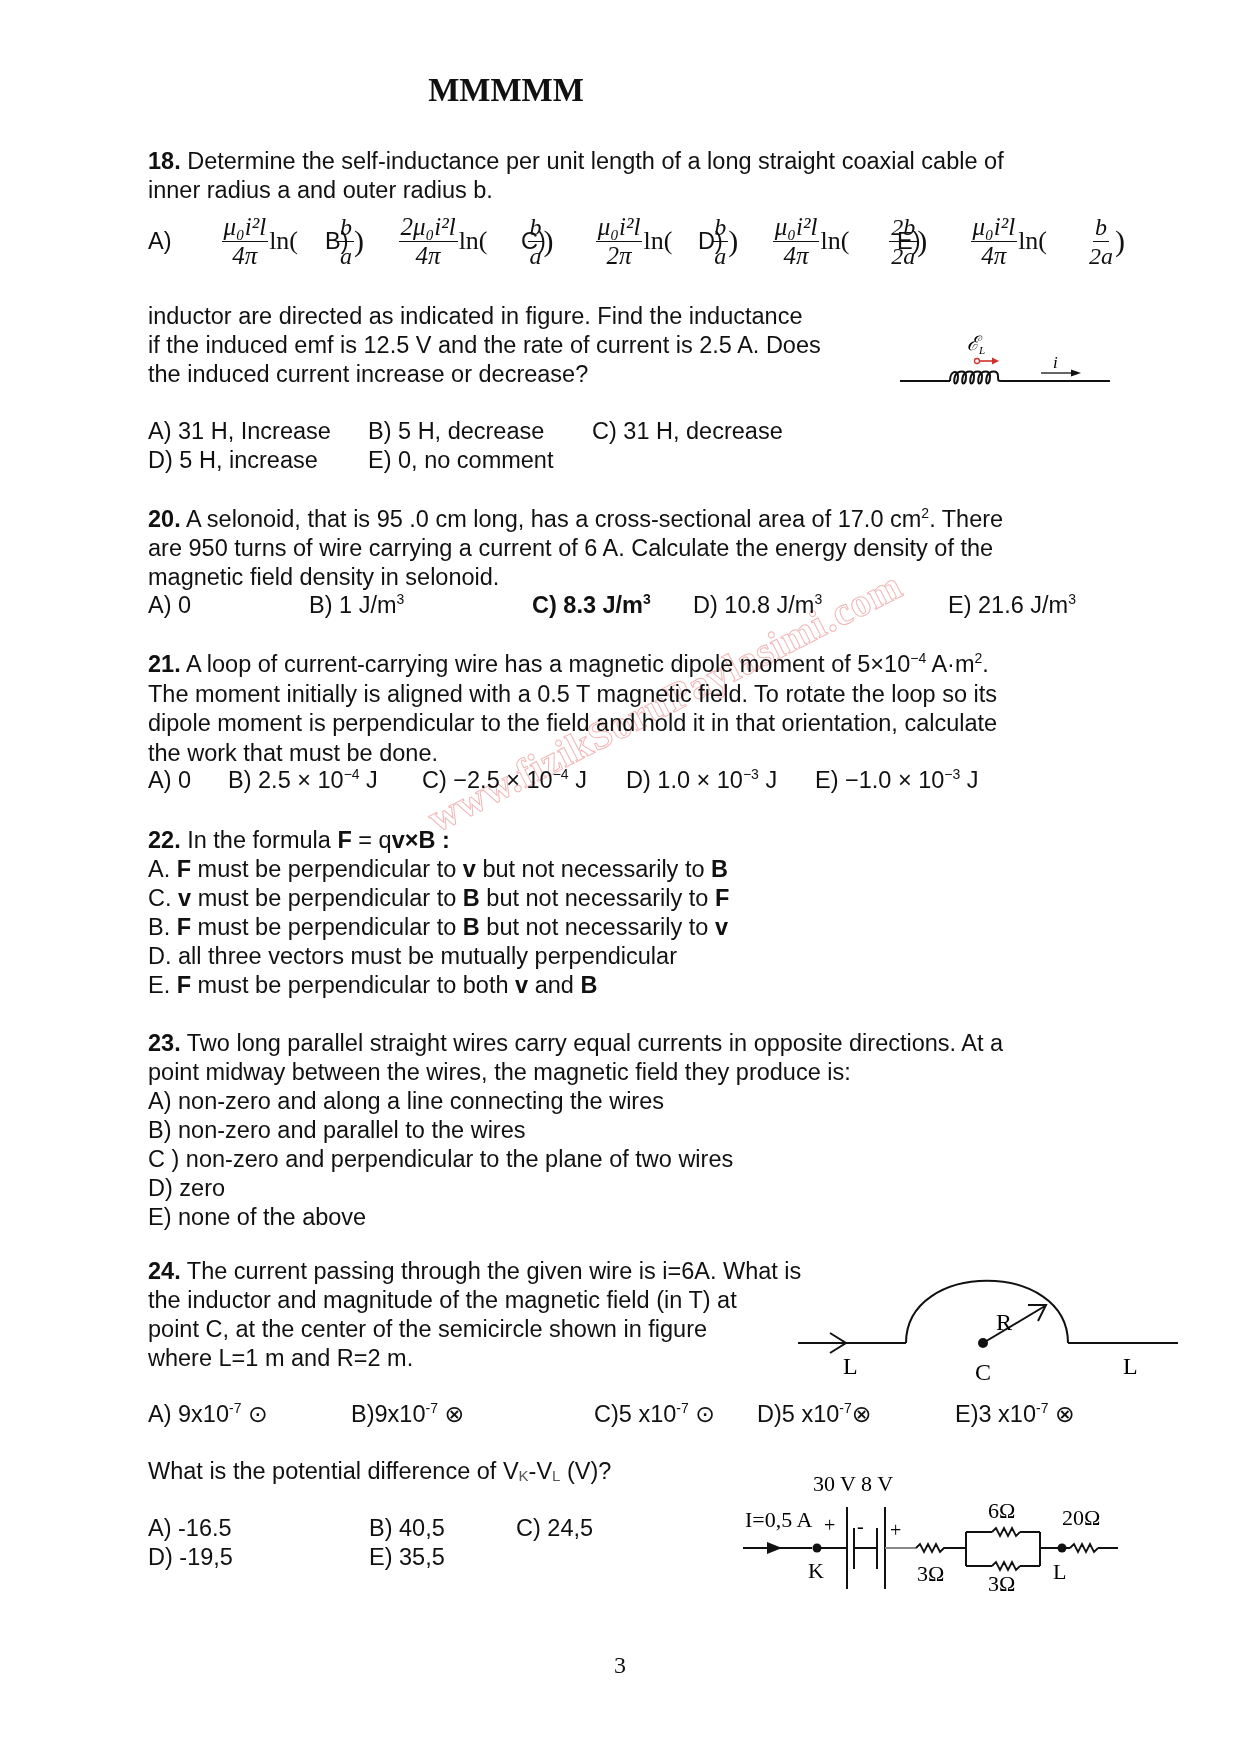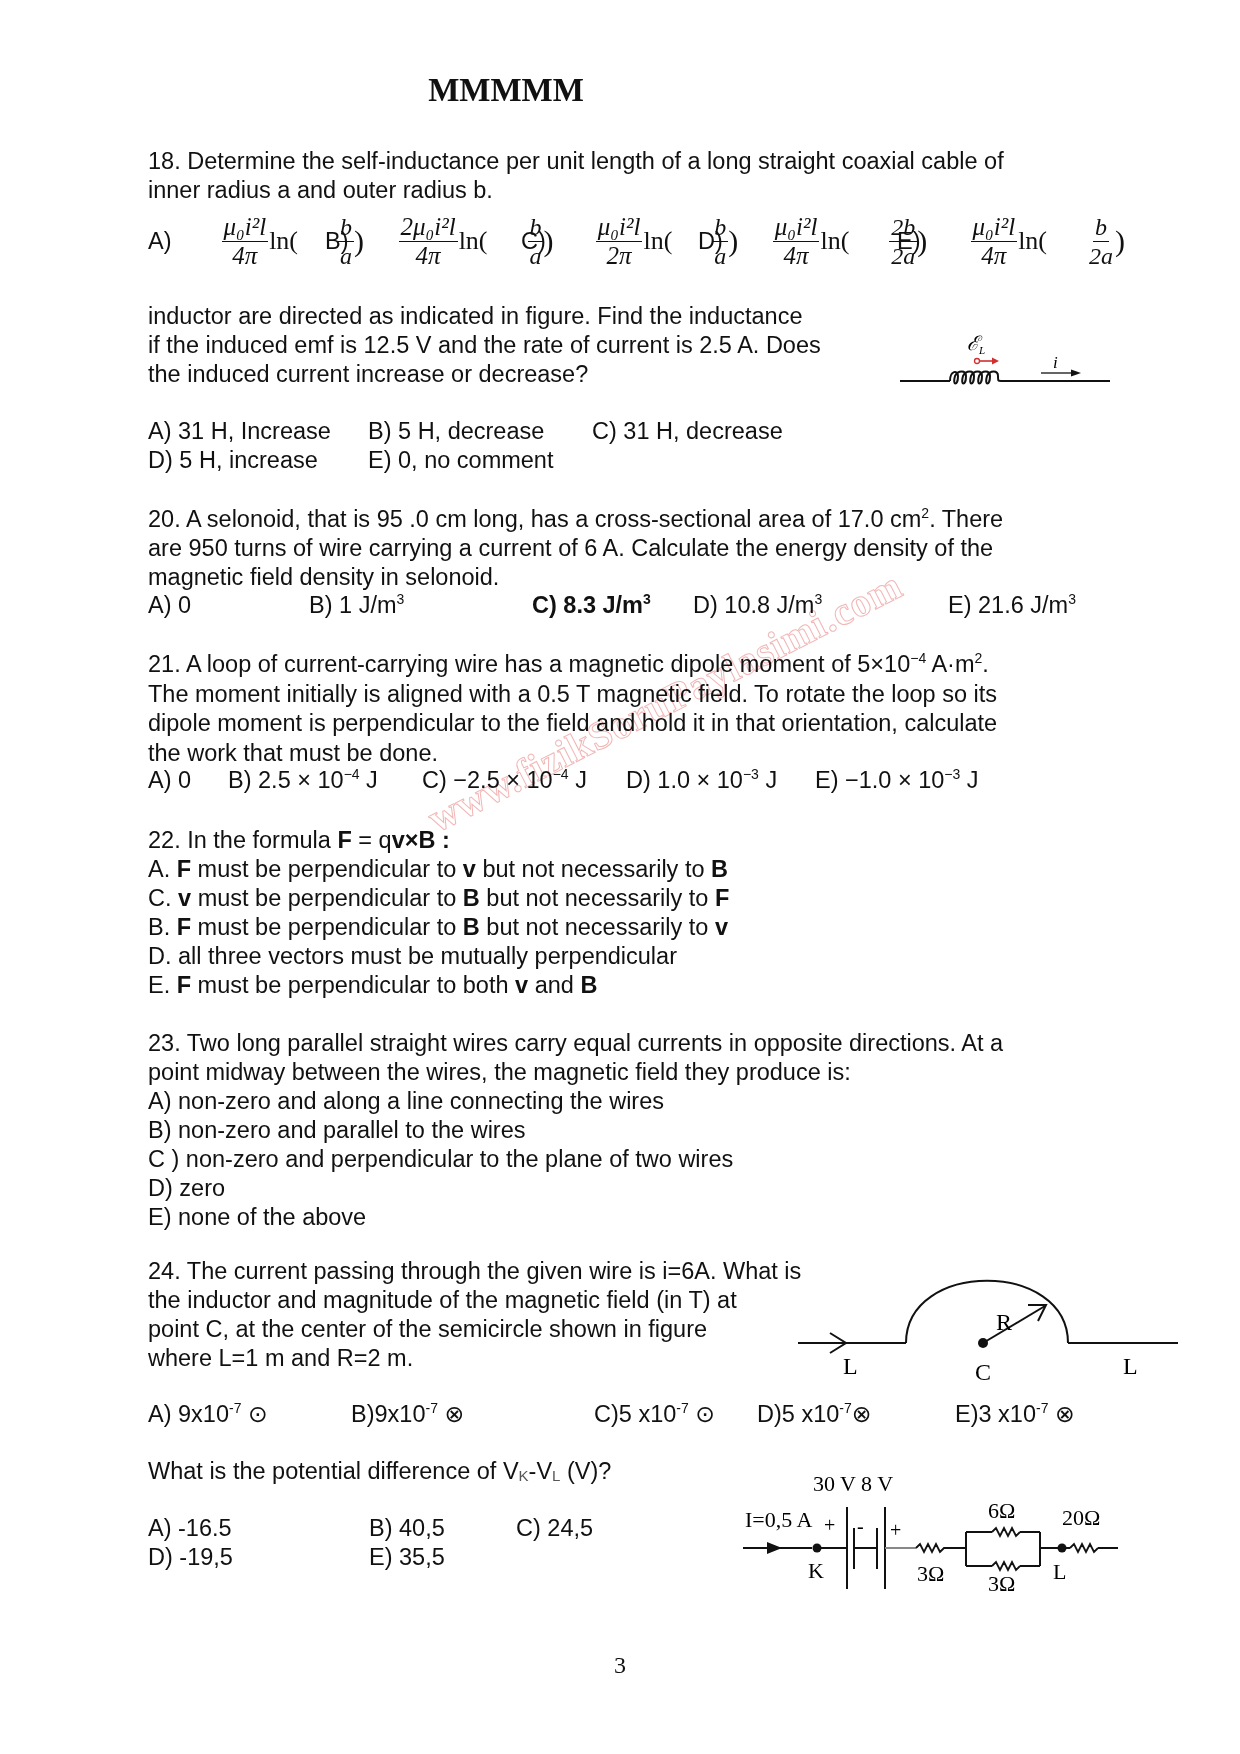--- a/index.html
+++ b/index.html
@@ -1,21 +1,21 @@
 <!DOCTYPE html>
 <html><head>
 <meta charset="utf-8">
 <style>
   html, body { margin:0; padding:0; background:#ffffff; }
   body { width:1240px; height:1754px; position:relative; overflow:hidden; color:#111; }
   .sans { font-family: "Liberation Sans", "DejaVu Sans", sans-serif; }
   .serif { font-family: "Liberation Serif", "DejaVu Serif", serif; }
   #header-title { position:absolute; left:0; width:1012px; top:72px; text-align:center; font-size:33px; font-weight:bold; letter-spacing:0px; }
   .q { position:absolute; left:148px; width:945px; font-size:23.5px; line-height:29px; }
-  .q .qnum { font-weight:normal; }
+  .q .qnum { font-weight:bold; }
   .just { text-align:justify; }
   .line { display:block; white-space:nowrap; }
   .opt { position:absolute; white-space:nowrap; font-size:23.5px; }
   sup { font-size:14px; vertical-align:9px; line-height:0; }
   sub.vsub { font-size:15px; vertical-align:-2px; color:#555; }
   b { font-weight:bold; }
   
   .frac-opt { position:absolute; top:206px; height:70px; display:flex; align-items:center; }
   .frac-opt .lbl { font-family:"Liberation Sans", sans-serif; font-size:23.5px; margin-right:10px; }
   .frac { display:inline-flex; flex-direction:column; align-items:center; font-family:"Liberation Serif", serif; font-style:italic; font-size:25px; line-height:28px;margin-left:40px; }

